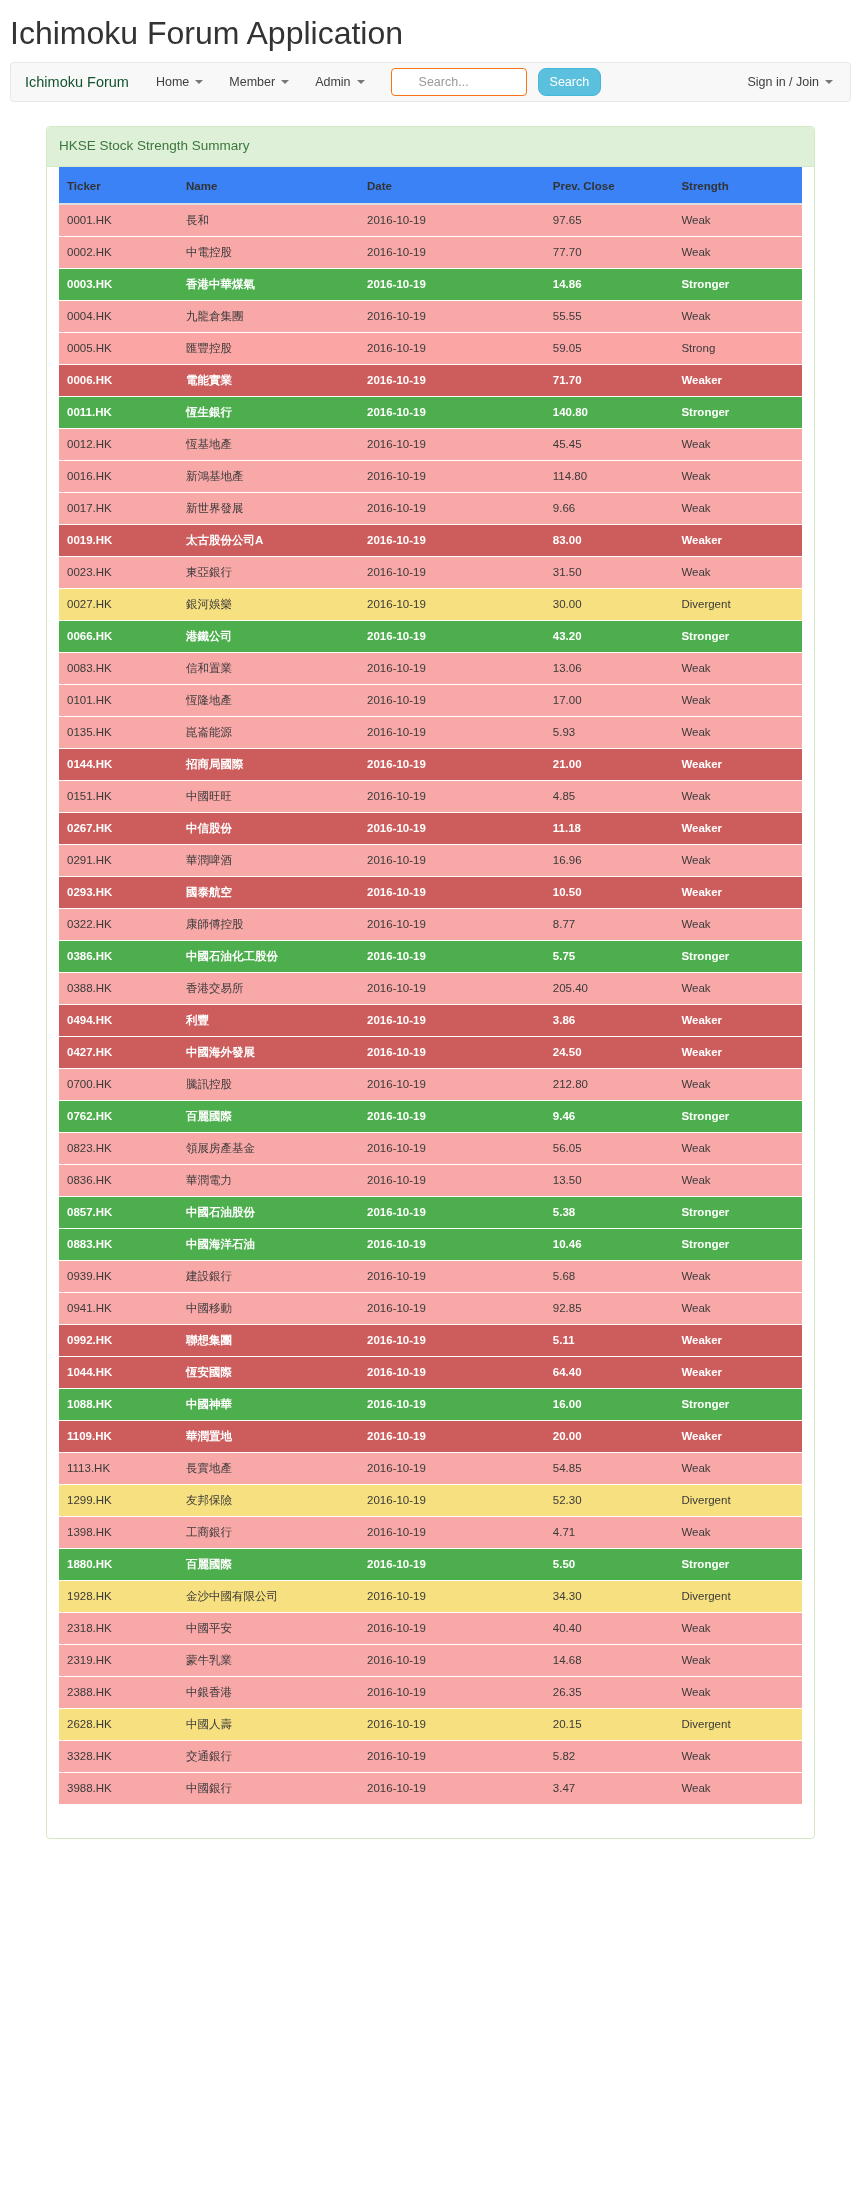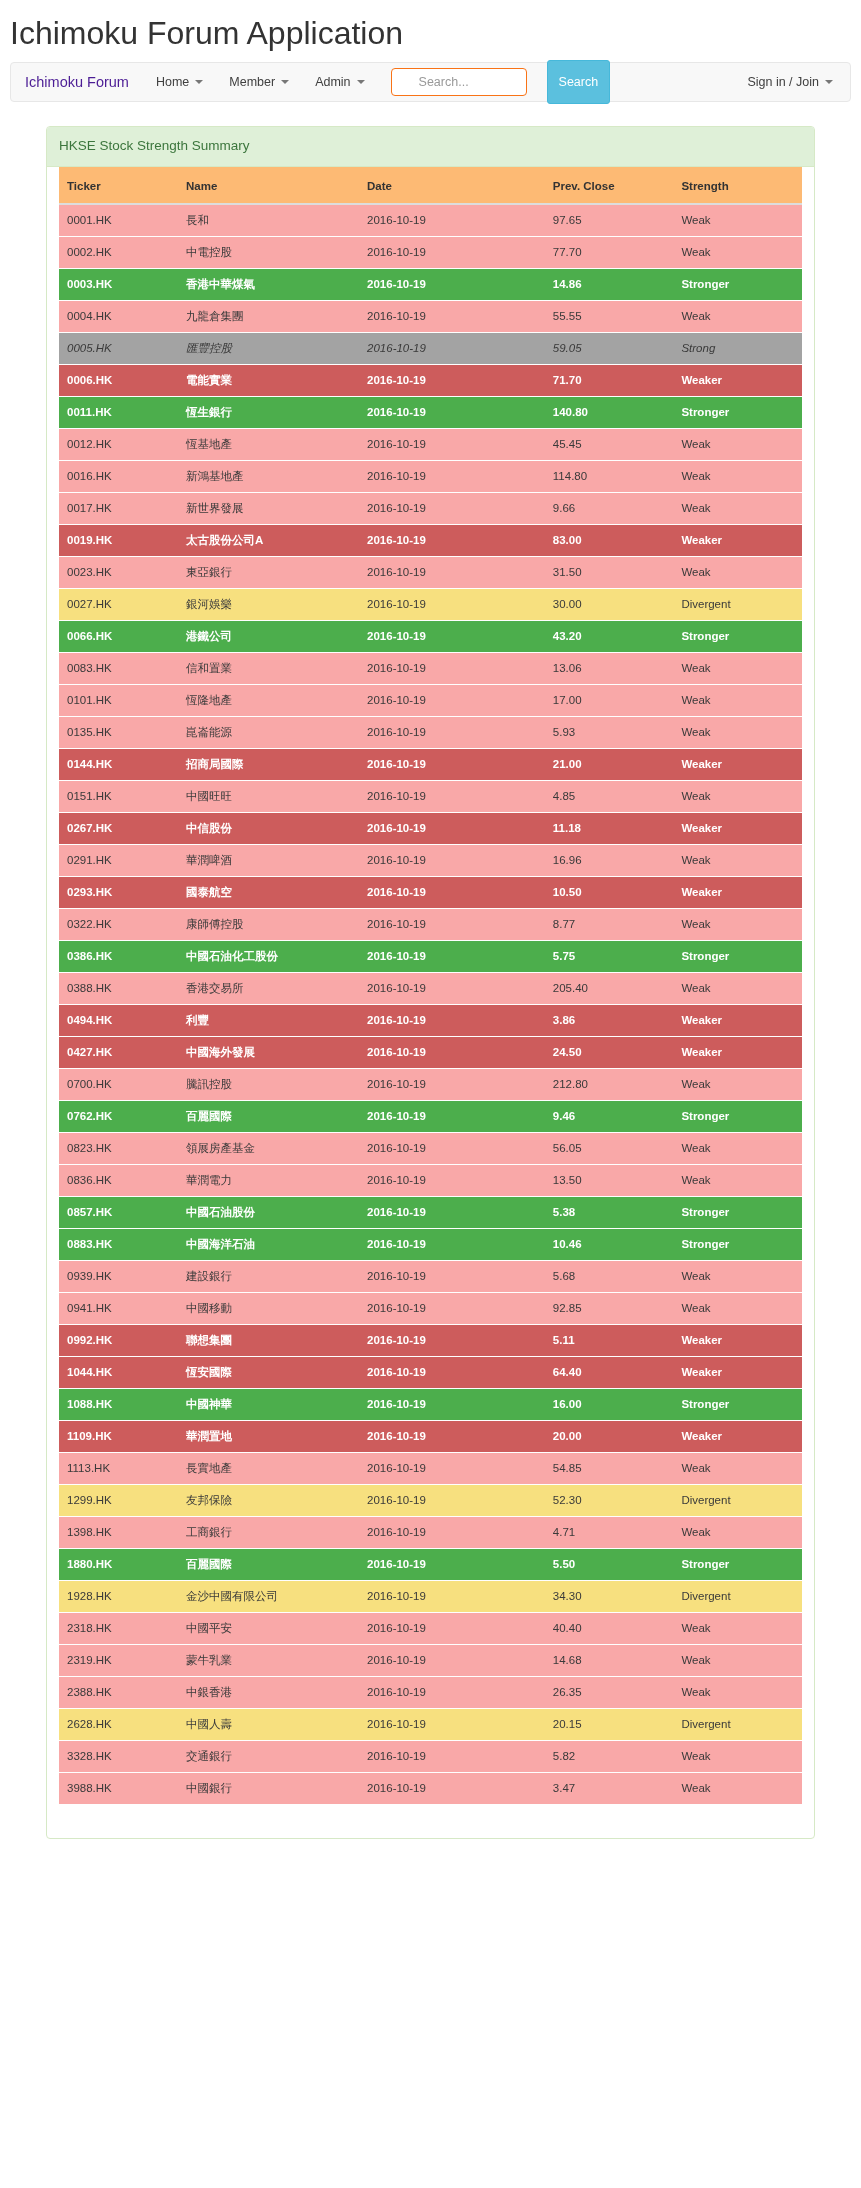--- a/index.html
+++ b/index.html
@@ -33,21 +33,21 @@
     border: 1px solid #e7e7e7;
     border-radius: 4px;
     height: 38px;
     display: flex;
     align-items: center;
     padding: 0 0 0 0;
     position: relative;
   }
   .navbar-brand {
     font-size: 14.5px;
-    color: #4c1d95;
+    color: #14532d;
     padding: 0 14px 0 14px;
     line-height: 38px;
     white-space: nowrap;
     text-decoration: none;
   }
   .nav-item {
     font-size: 12.5px;
     color: #404040;
     padding: 0 13px;
     line-height: 38px;
@@ -81,26 +81,26 @@
     border-radius: 4px;
     padding: 3px 27px;
     font-size: 12.5px;
     color: #555555;
     background: #ffffff;
     outline: none;
     font-family: "Liberation Sans", sans-serif;
   }
   .search-input::placeholder { color: #999999; }
   .search-btn {
-    margin-left: 20px;
-    height: 44px;
+    margin-left: 11px;
+    height: 28px;
     border: 1px solid #46b8da;
     background: #5bc0de;
     color: #ffffff;
-    border-radius: 3px;
+    border-radius: 8px;
     font-size: 12.5px;
     padding: 0 11px;
     cursor: pointer;
     font-family: "Liberation Sans", sans-serif;
     line-height: 1;
   }
   .nav-right {
     margin-left: auto;
     display: flex;
     align-items: center;
@@ -137,39 +137,39 @@
     table-layout: fixed;
     font-size: 11.5px;
   }
   table.stock thead th {
     font-weight: bold;
     color: #333333;
     font-size: 11.5px;
     padding: 13px 8px 11px 8px;
     border-bottom: 2px solid #dddddd;
     text-align: left;
-    background: #fdba74;
+    background: #3b82f6;
   }
   table.stock td {
     padding: 8px 8px;
     border-top: 1px solid rgba(255,255,255,0.55);
     white-space: nowrap;
     overflow: hidden;
     text-overflow: ellipsis;
   }
   .col-ticker  { width: 84px; }
   .col-name    { width: 136px; }
   .col-date    { width: 140px; }
   .col-close   { width: 92px; }
   .col-strength{ width: 92px; }
   th.col-close { text-align: right; }
 
   
   tr.s-stronger  td { background: #4cae4c; color: #ffffff; font-weight: bold; }
-  tr.s-strong    td { background: #a3a3a3; color: #3a3a3a; font-style: italic; }
+  tr.s-strong    td { background: #fca5a5; color: #3a3a3a; }
   tr.s-divergent td { background: #f7e07f; color: #3a3a3a; }
   tr.s-weak      td { background: #f9a8a8; color: #3a3a3a; }
   tr.s-weaker    td { background: #cd5c5c; color: #ffffff; font-weight: bold; }
 </style>
 </head>
 <body>
 
 <h1 class="page-title">Ichimoku Forum Application</h1>
 
 <div class="navbar">

